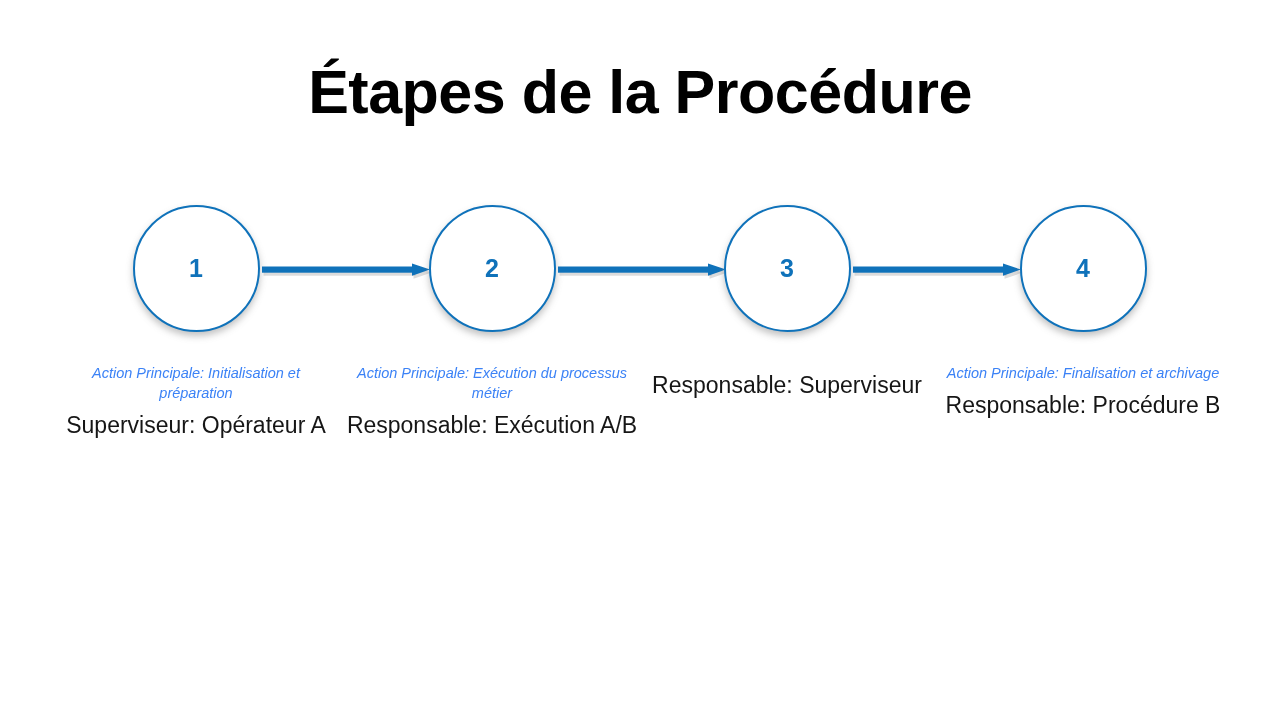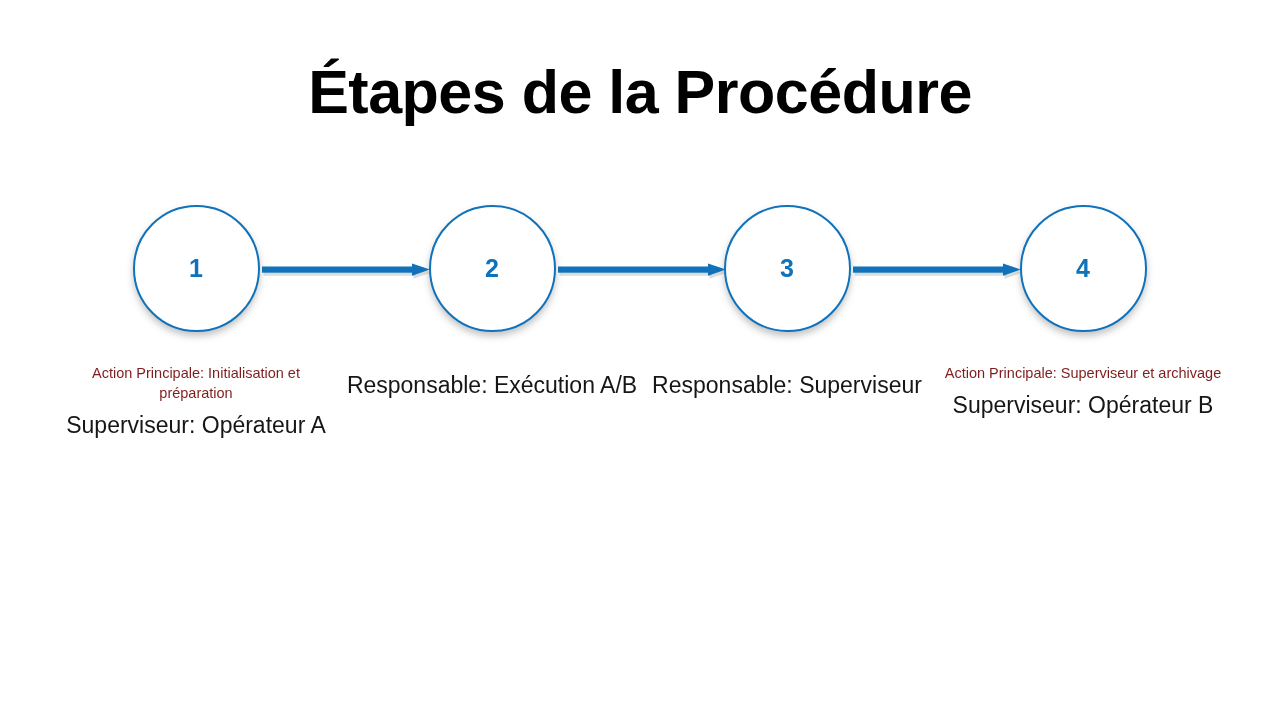--- a/index.html
+++ b/index.html
@@ -78,23 +78,24 @@
     position: absolute;
     left: 0;
     top: 158px;
     width: 296px;
     text-align: center;
   }
 
   .action-line {
     font-size: 14.5px;
     font-weight: 400;
-    color: #7f1d1d;
+    color: #3b82f6;
     line-height: 20px;
     padding: 0 6px;
+    font-style: italic;
   }
 
   .responsible-line {
     margin-top: 8px;
     font-size: 23px;
     font-weight: 400;
     color: #161616;
     line-height: 29px;
   }
 
@@ -136,20 +137,21 @@
         <rect x="0" y="8.5" width="152" height="6.2" fill="#0f72ba"></rect>
         <polygon points="150,5.5 168,11.6 150,17.7" fill="#0f72ba"></polygon>
       </svg>
     </div>
 
     <div class="step-group" style="left:344px;">
       <div class="step-circle">
         <span class="step-number">2</span>
       </div>
       <div class="step-caption">
+        <div class="action-line">Action Principale: Exécution du processus métier</div>
         <div class="responsible-line">Responsable: Exécution A/B</div>
       </div>
     </div>
 
     <div class="step-arrow" style="left:558px;width:170px;">
       <svg width="170" height="22" viewBox="0 0 170 22" aria-hidden="true">
         <g>
           <rect x="0" y="8.5" width="152" height="6.2" fill="#8a8a8a" opacity="0.30" transform="translate(1.5,3)"></rect>
           <polygon points="150,5.5 168,11.6 150,17.7" fill="#8a8a8a" opacity="0.30" transform="translate(1.5,3)"></polygon>
         </g>
@@ -176,19 +178,19 @@
         <rect x="0" y="8.5" width="152" height="6.2" fill="#0f72ba"></rect>
         <polygon points="150,5.5 168,11.6 150,17.7" fill="#0f72ba"></polygon>
       </svg>
     </div>
 
     <div class="step-group" style="left:935px;">
       <div class="step-circle">
         <span class="step-number">4</span>
       </div>
       <div class="step-caption">
-        <div class="action-line">Action Principale: Superviseur et archivage</div>
-        <div class="responsible-line">Superviseur: Opérateur B</div>
+        <div class="action-line">Action Principale: Finalisation et archivage</div>
+        <div class="responsible-line">Responsable: Procédure B</div>
       </div>
     </div>
 
   </div>
 </div>
 
 </body></html>

